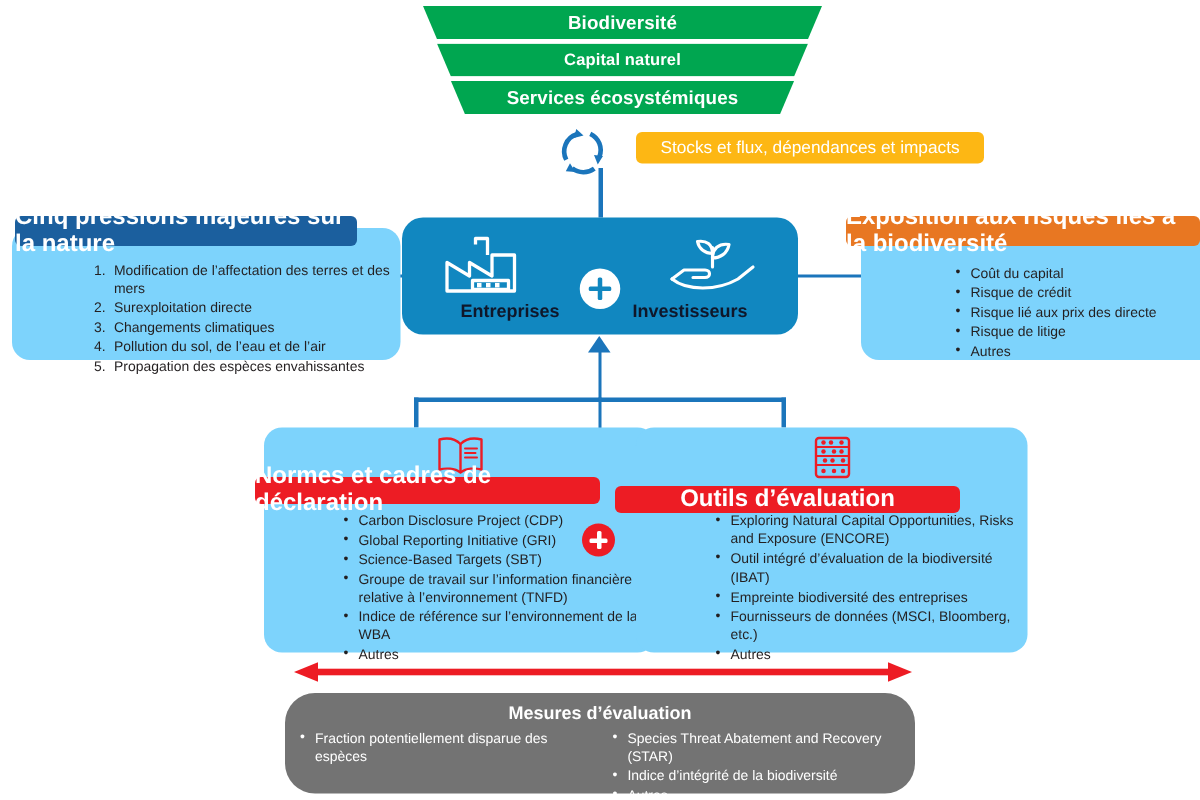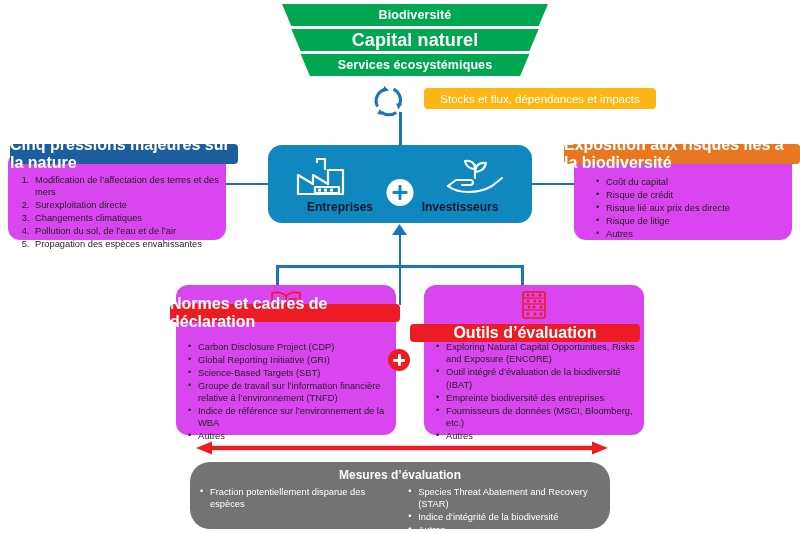--- a/index.html
+++ b/index.html
@@ -13,38 +13,38 @@
 
   
   .funnel{position:absolute;left:282px;top:4px;width:266px;}
   .fbar{
     color:#ffffff;font-weight:bold;text-align:center;
     display:flex;align-items:center;justify-content:center;
     letter-spacing:.1px;
   }
   .fbar-1{height:22px;font-size:12.5px;background:#00a650;
     clip-path:polygon(0 0,100% 0,96.5% 100%,3.5% 100%);}
-  .fbar-2{height:22px;font-size:18px;background:#00a650;margin-top:3px;
+  .fbar-2{height:22px;font-size:11px;background:#00a650;margin-top:3px;
     clip-path:polygon(3.5% 0,96.5% 0,93% 100%,7% 100%);}
   .fbar-3{height:22px;font-size:12.5px;background:#00a650;margin-top:3px;
     clip-path:polygon(7% 0,93% 0,89.5% 100%,10.5% 100%);}
 
   
   .recycle{position:absolute;left:371px;top:84px;width:36px;height:34px;}
   .pill-orange{
     position:absolute;left:424px;top:88px;width:232px;height:21px;
     background:#fdb714;border-radius:4px;color:#ffffff;font-size:11.5px;
     display:flex;align-items:center;justify-content:center;
   }
 
   
   .ln{position:absolute;background:#1b75bb;}
 
   
-  .panel{position:absolute;background:#d946ef;border-radius:12px;}
+  .panel{position:absolute;background:#7dd3fc;border-radius:12px;padding-left:41px;}
   .panel-head{
     position:absolute;color:#ffffff;font-weight:bold;font-size:16px;
     display:flex;align-items:center;justify-content:center;
     border-radius:4px;
   }
   .head-blue{background:#1b5f9e;}
   .head-orange{background:#e87722;}
   .head-red{background:#ed1c24;}
 
   ol.numlist{margin:0;padding:0 6px 0 24px;font-size:9.3px;line-height:12.4px;}
@@ -230,21 +230,21 @@
     </div>
     <ul class="dotlist" style="padding-top:56px;padding-left:22px;padding-right:8px;">
       <li>Carbon Disclosure Project (CDP)</li>
       <li>Global Reporting Initiative (GRI)</li>
       <li>Science-Based Targets (SBT)</li>
       <li>Groupe de travail sur l’information financière relative à l’environnement (TNFD)</li>
       <li>Indice de référence sur l’environnement de la WBA</li>
       <li>Autres</li>
     </ul>
   </div>
-  <div class="panel-head head-red" style="left:170px;top:304px;width:230px;height:18px;">
+  <div class="panel-head head-red" style="left:170px;top:318px;width:230px;height:18px;">
     <span>Normes et cadres de déclaration</span>
   </div>
 
   <div class="panel" style="left:424px;top:285px;width:220px;height:150px;">
     <div style="position:absolute;left:50%;top:5px;transform:translateX(-50%);">
       <svg width="30" height="30" viewBox="0 0 30 30">
         <rect x="4" y="2" width="22" height="26" rx="2" fill="none" stroke="#ed1c24" stroke-width="1.6"></rect>
         <g stroke="#ed1c24" stroke-width="1.2">
           <line x1="4" y1="8" x2="26" y2="8"></line>
           <line x1="4" y1="14" x2="26" y2="14"></line>

